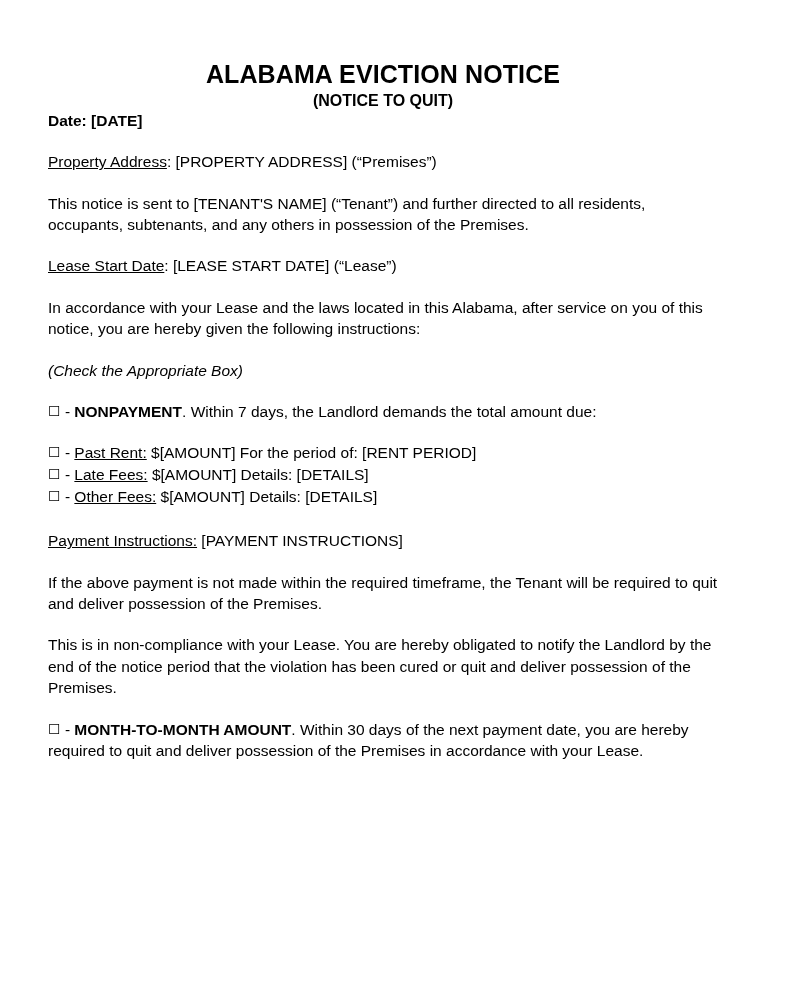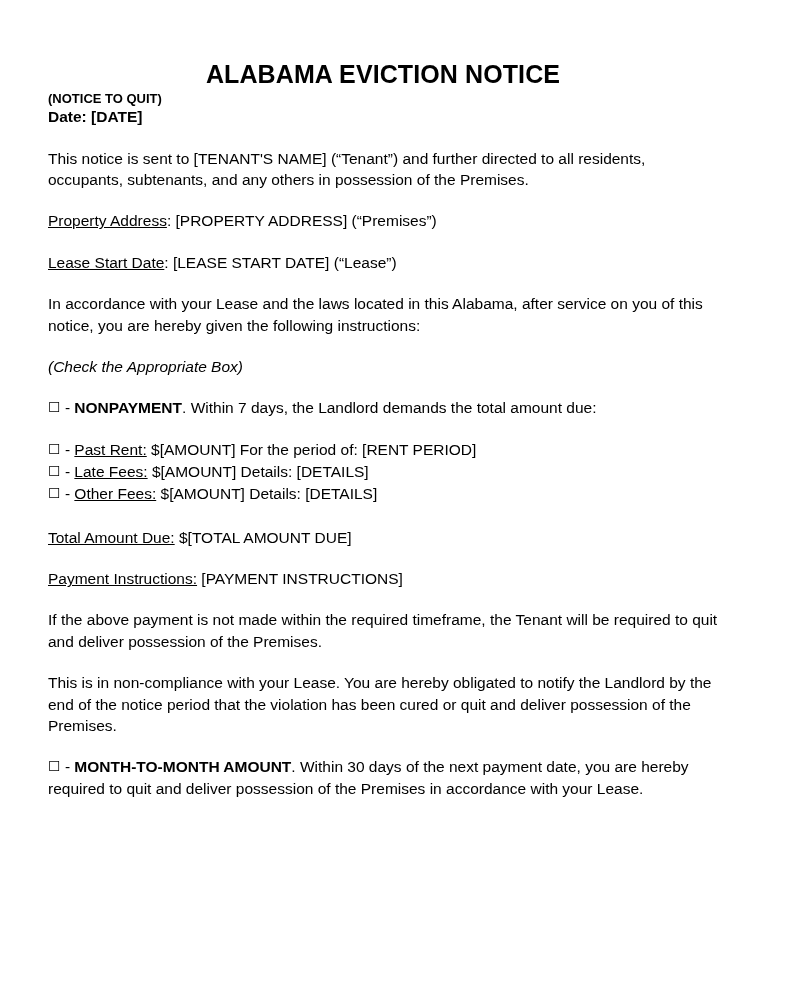--- a/index.html
+++ b/index.html
@@ -27,23 +27,23 @@
   }
   .title {
     text-align: center;
     font-weight: bold;
     font-size: 25px;
     letter-spacing: 0.1px;
     line-height: 1.15;
     margin: 4px 0 0 0;
   }
   .subtitle {
-    text-align: left;
+    text-align: center;
     font-weight: bold;
-    font-size: 13px;
+    font-size: 16px;
     line-height: 1.2;
     margin: 2px 0 0 0;
   }
   p.body-para {
     font-size: 15.5px;
     line-height: 1.38;
     margin: 0 0 20px 0;
   }
   .first-para { margin-top: 30px; font-weight: bold; }
   .u { text-decoration: underline; }
@@ -77,39 +77,38 @@
   <div class="doc">
 
     <h1 class="title">ALABAMA EVICTION NOTICE</h1>
     <h2 class="subtitle">(NOTICE TO QUIT)</h2>
 
     <p class="body-para first-para">
       <span>Date:</span>
       <span>[DATE]</span>
     </p>
 
+    <p class="body-para"><span class="u">Property Address</span><span>: [PROPERTY ADDRESS] (“Premises”)</span></p>
+
     <p class="body-para">This notice is sent to [TENANT'S NAME] (“Tenant”) and further directed to all residents, occupants, subtenants, and any others in possession of the Premises.</p>
-
-    <p class="body-para"><span class="u">Property Address</span><span>: [PROPERTY ADDRESS] (“Premises”)</span></p>
 
     <p class="body-para"><span class="u">Lease Start Date</span><span>: [LEASE START DATE] (“Lease”)</span></p>
 
     <p class="body-para">In accordance with your Lease and the laws located in this Alabama, after service on you of this notice, you are hereby given the following instructions:</p>
 
     <p class="body-para i">(Check the Appropriate Box)</p>
 
     <p class="body-para indent-1"><span class="checkbox">☐</span> <span>-</span> <span class="b">NONPAYMENT</span><span>. Within 7 days, the Landlord demands the total amount due:</span></p>
 
     <p class="list-line indent-2"><span class="checkbox">☐</span> <span>-</span> <span class="u">Past Rent:</span><span> $[AMOUNT] For the period of: [RENT PERIOD]</span></p>
 
     <p class="list-line indent-2"><span class="checkbox">☐</span> <span>-</span> <span class="u">Late Fees:</span><span> $[AMOUNT] Details: [DETAILS]</span></p>
 
     <p class="list-line indent-2 gap-after-list"><span class="checkbox">☐</span> <span>-</span> <span class="u">Other Fees:</span><span> $[AMOUNT] Details: [DETAILS]</span></p>
 
-    <p class="body-para indent-2"><span class="u">Total Amount Due:</span><span> $[TOTAL AMOUNT DUE]</span></p>
 
     <p class="body-para indent-2"><span class="u">Payment Instructions:</span><span> [PAYMENT INSTRUCTIONS]</span></p>
 
     <p class="body-para indent-1">If the above payment is not made within the required timeframe, the Tenant will be required to quit and deliver possession of the Premises.</p>
 
 
     <p class="body-para indent-1">This is in non-compliance with your Lease. You are hereby obligated to notify the Landlord by the end of the notice period that the violation has been cured or quit and deliver possession of the Premises.</p>
 
     <p class="body-para indent-1"><span class="checkbox">☐</span> <span>-</span> <span class="b">MONTH-TO-MONTH AMOUNT</span><span>. Within 30 days of the next payment date, you are hereby required to quit and deliver possession of the Premises in accordance with your Lease.</span></p>
 

